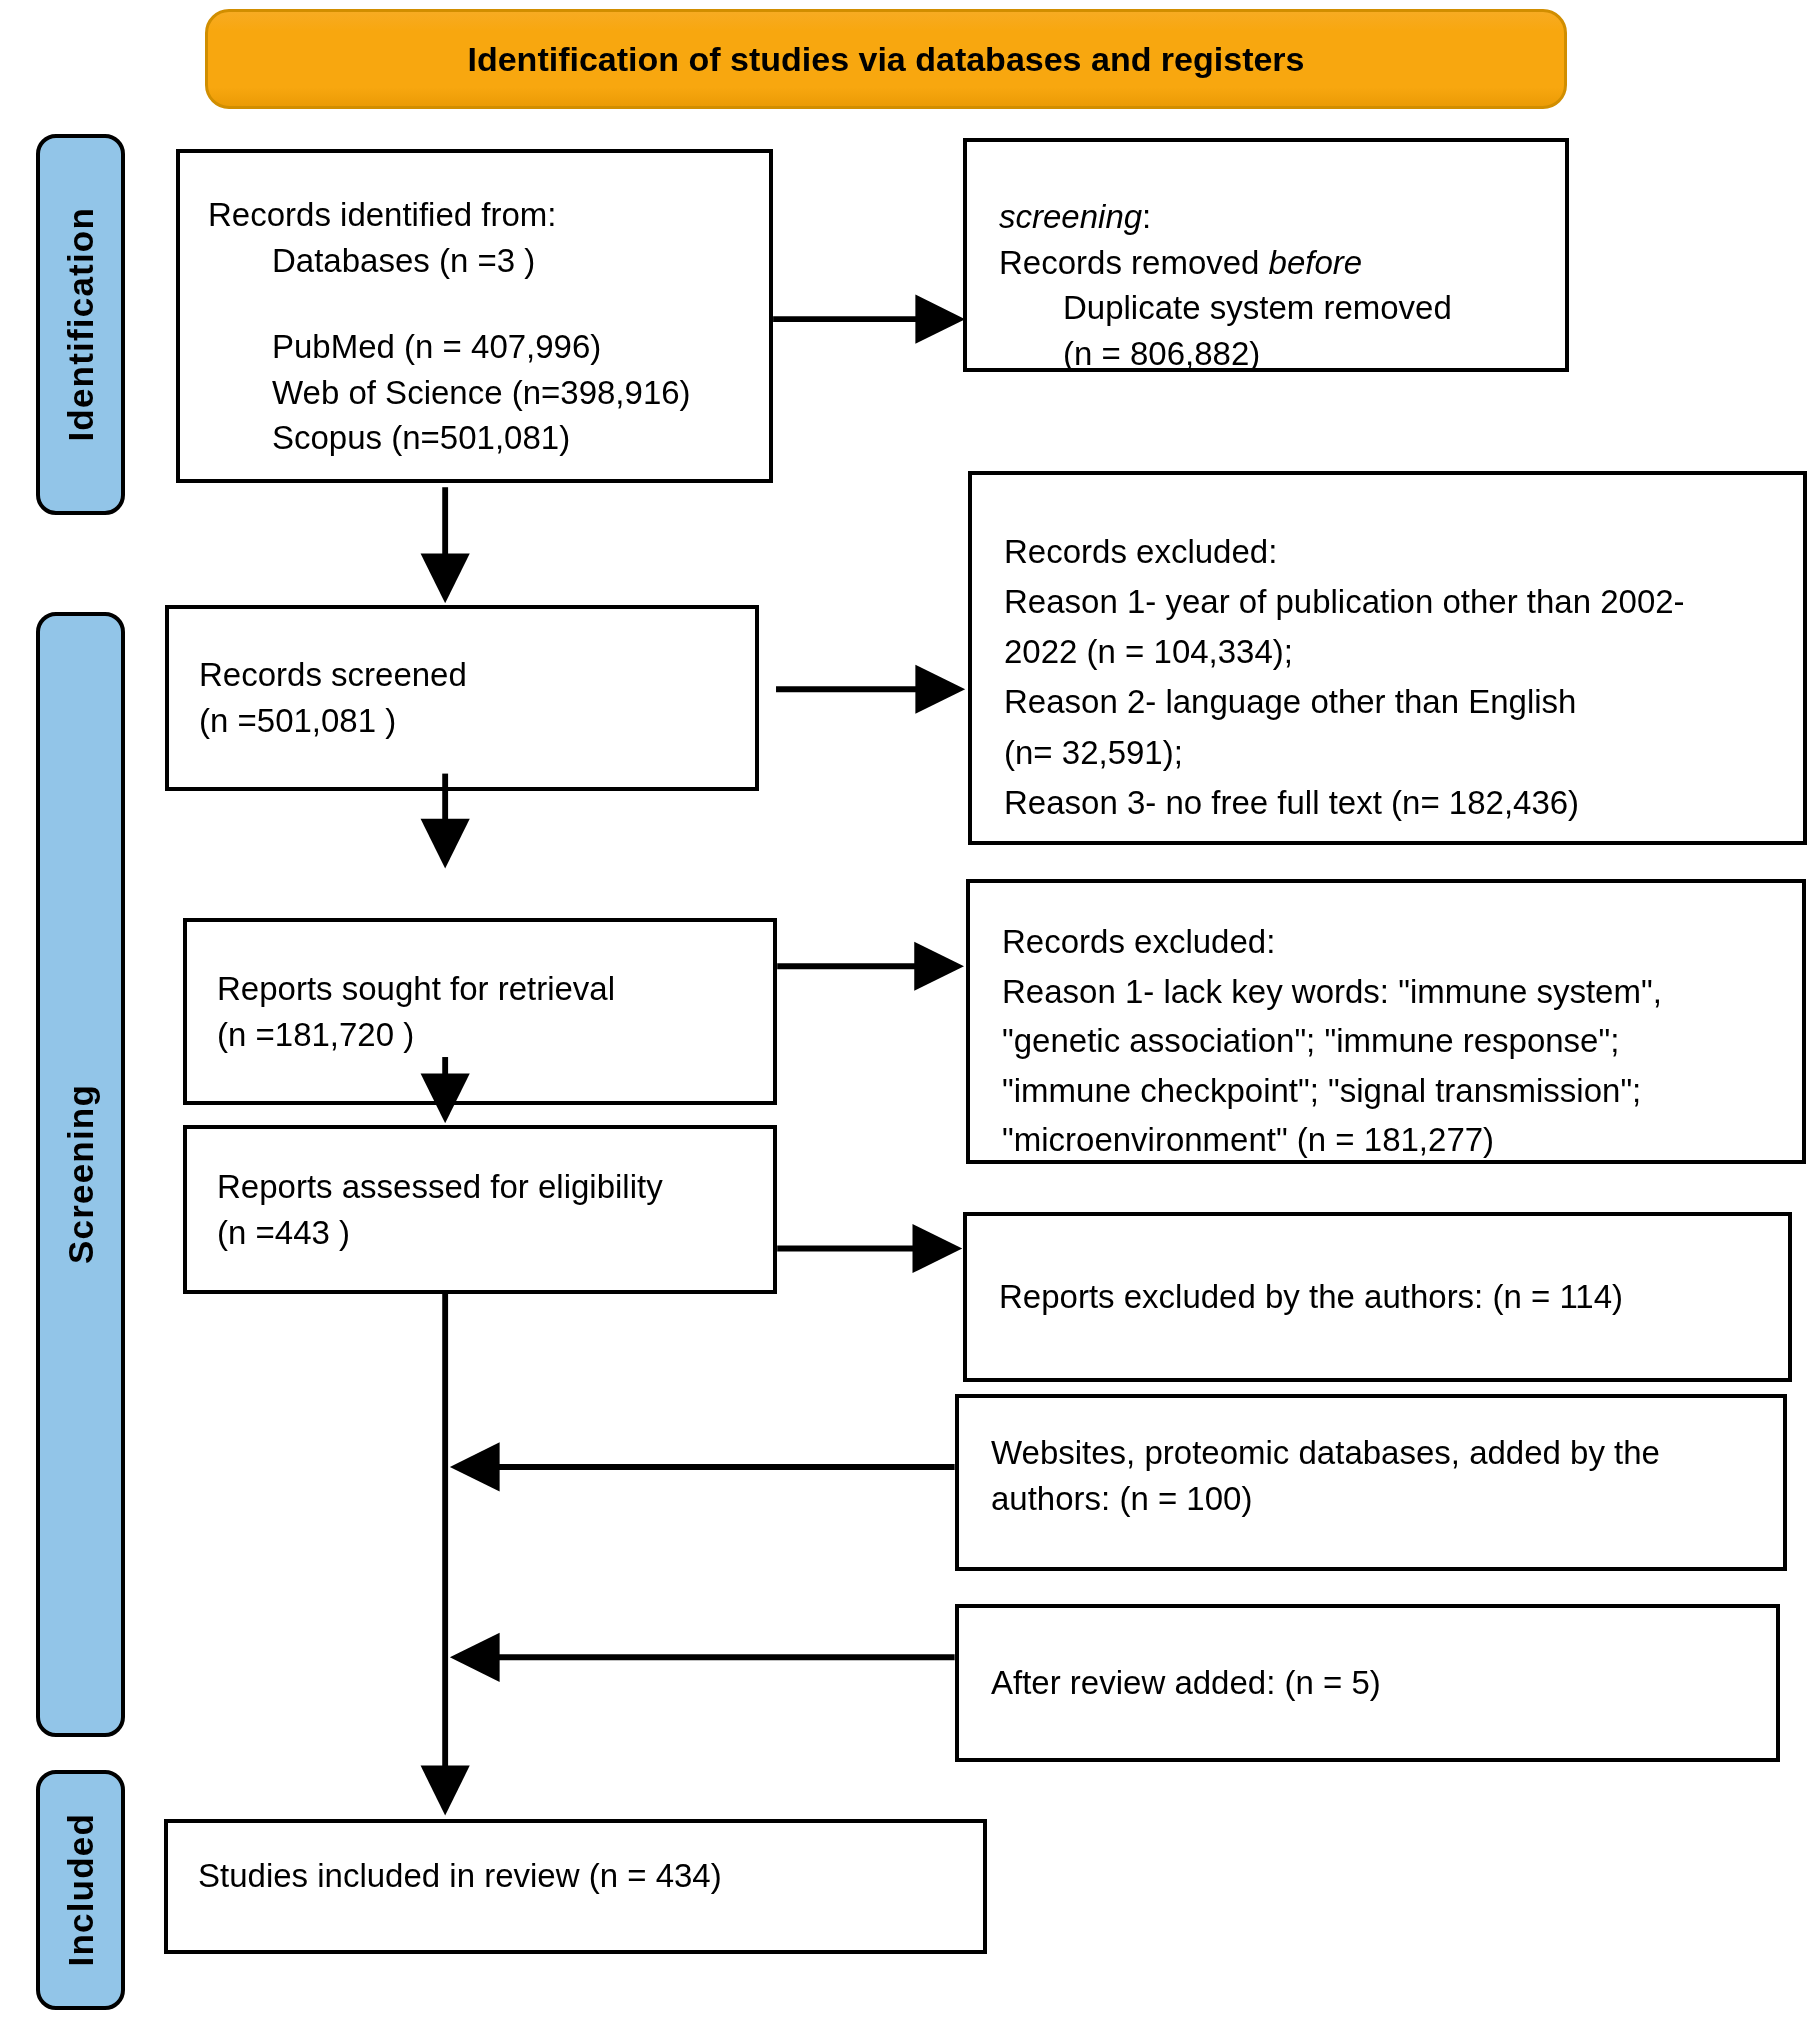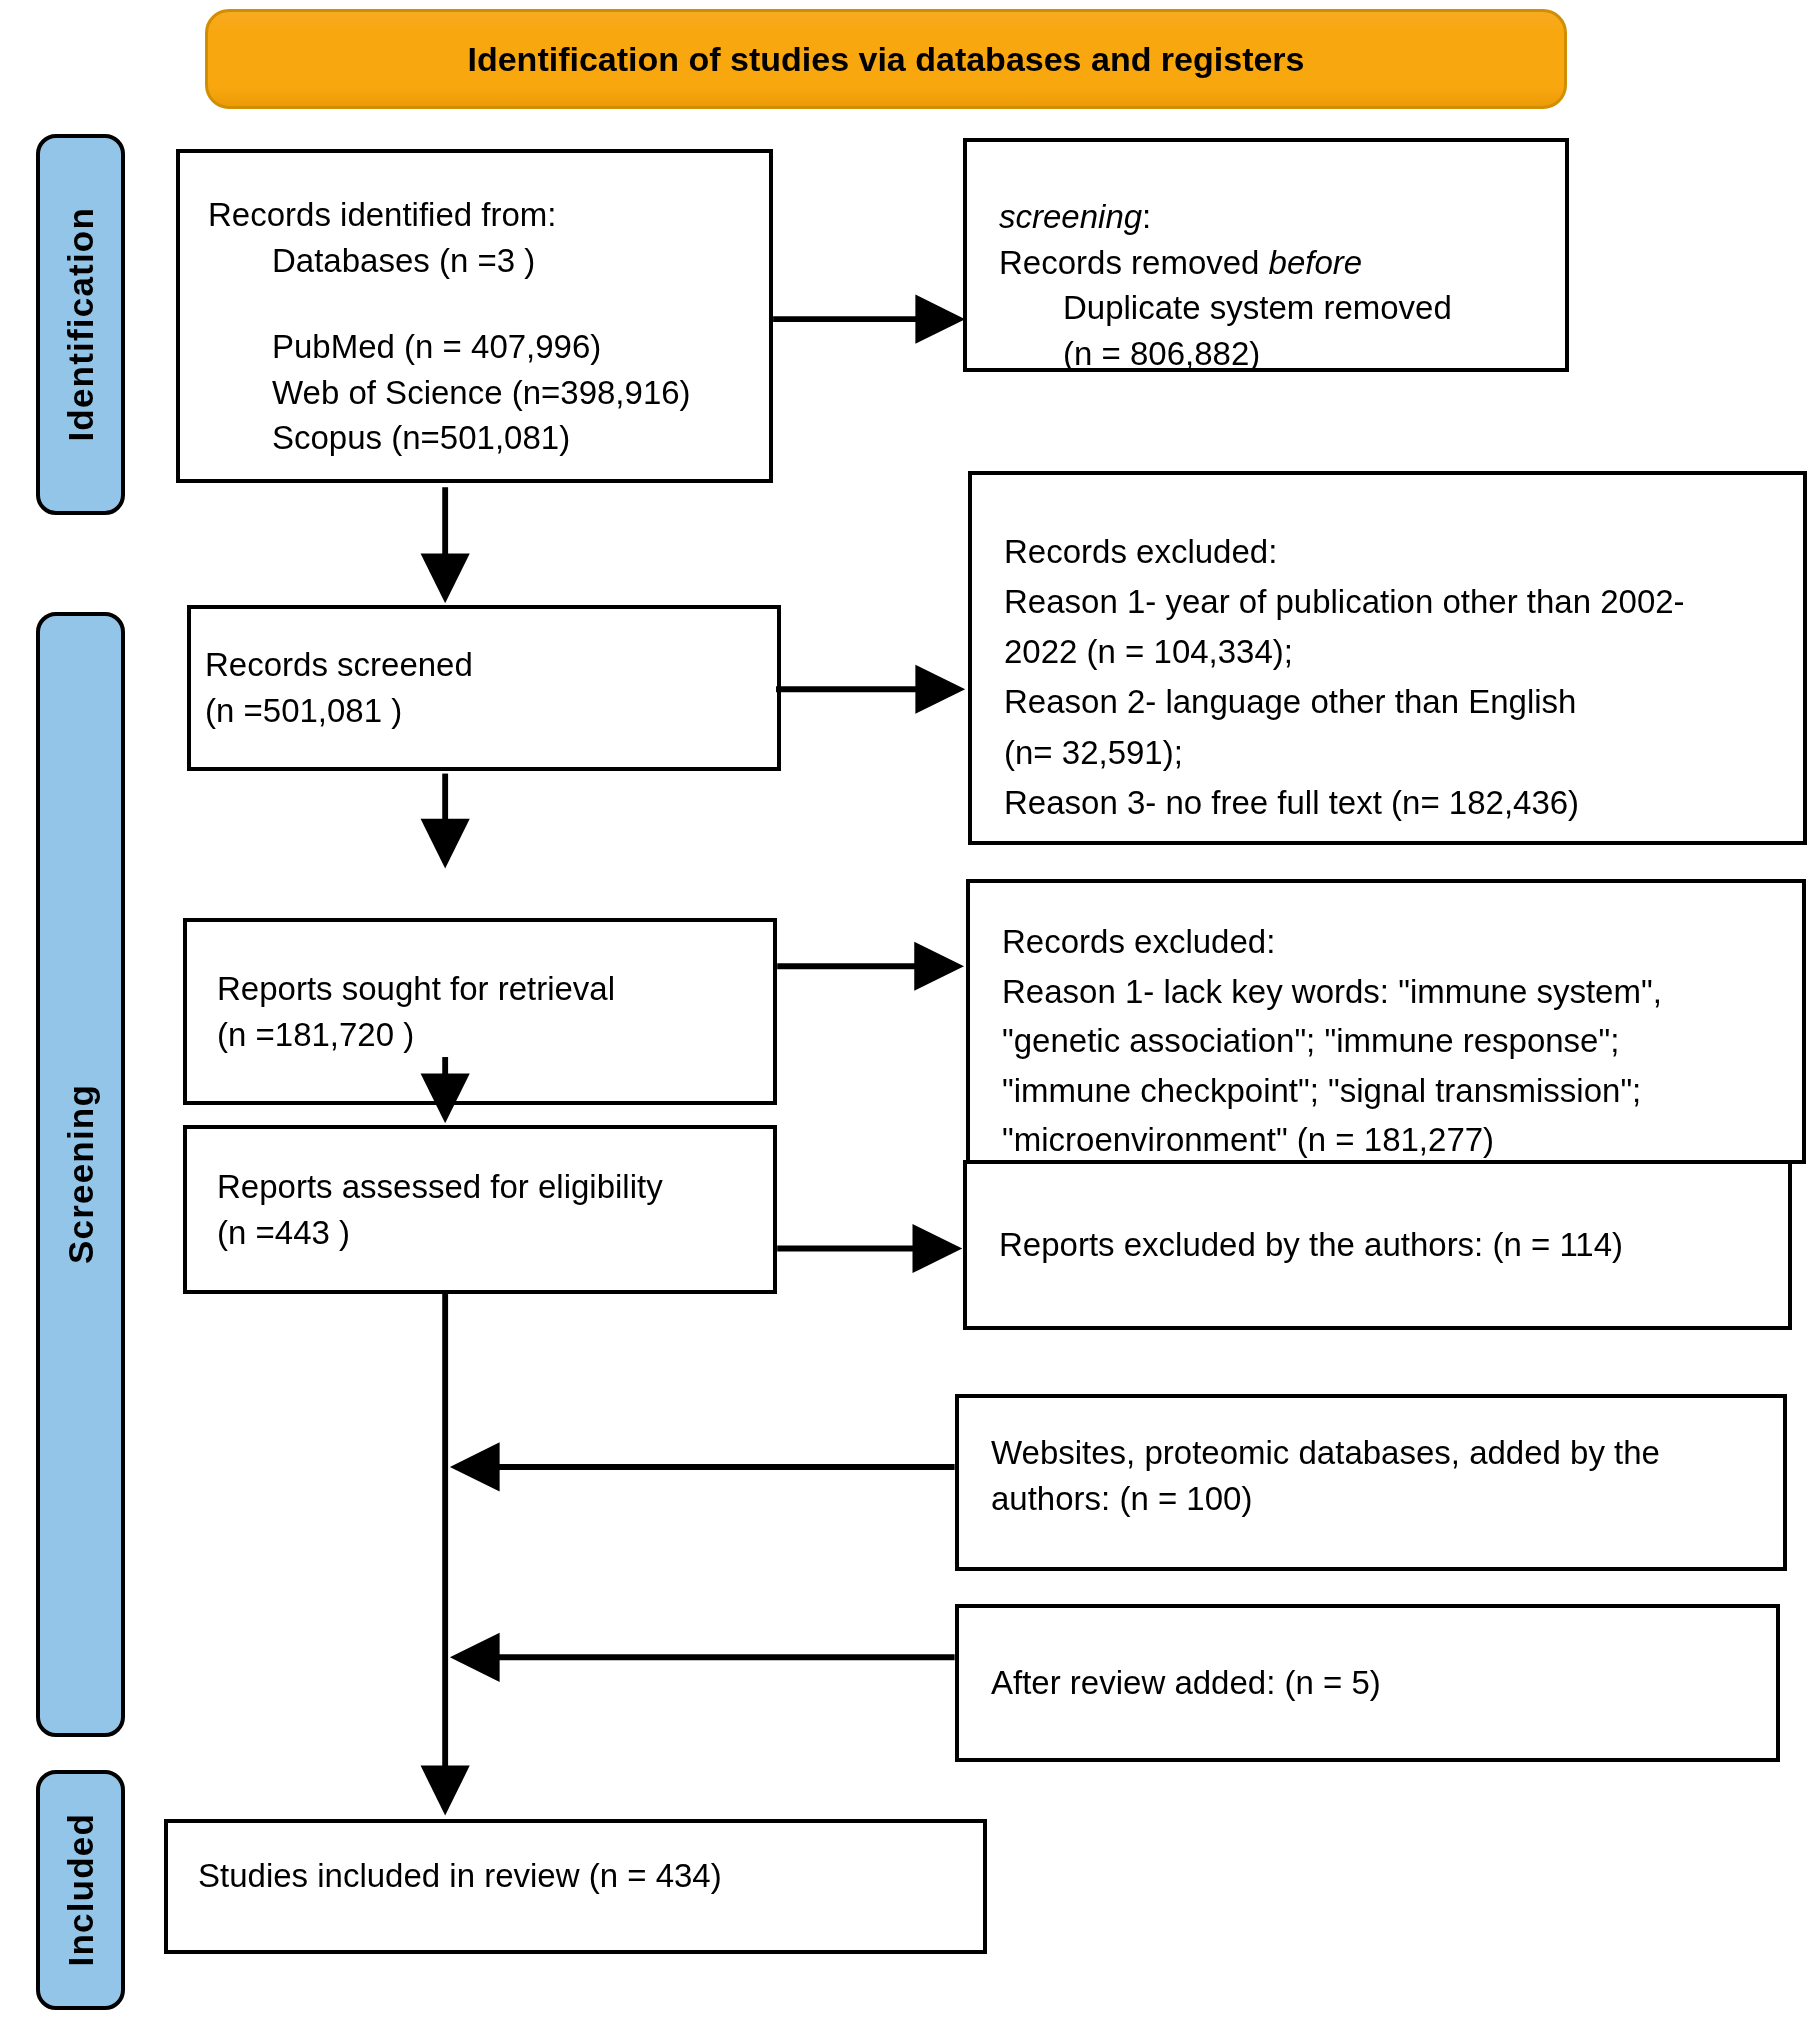--- a/index.html
+++ b/index.html
@@ -51,29 +51,29 @@
     font-size:33px;
     line-height:1.38;
   }
   .vcenter{display:flex; flex-direction:column; justify-content:center;}
   .line{min-height:1.38em; white-space:nowrap;}
   .wrapline{min-height:1.38em;}
   .indent{padding-left:64px;}
   .gap-above{margin-top:41px;}
   
   #box-records-identified{left:176px; top:149px; width:597px; height:334px; padding:39px 17.6px 0 28px;}
-  #box-records-screened{left:187px; top:605px; width:594px; height:166px; padding-left:14px;}
+  #box-records-screened{left:165px; top:605px; width:594px; height:186px; padding-left:30px;}
   #box-reports-sought{left:183px; top:870px; width:594px; height:187px; padding-left:30px;margin-top:48px;}
   #box-reports-assessed{left:183px; top:1125px; width:594px; height:169px; padding-left:30px;}
   #box-studies-included{left:164px; top:1819px; width:823px; height:135px; padding:30px 17.6px 0 30px;}
   
   #box-records-removed{left:963px; top:138px; width:606px; height:234px; padding:52px 17.6px 0 32px;}
   #box-records-excluded-screening{left:968px; top:471px; width:839px; height:374px; padding:52px 17.6px 0 32px; line-height:1.52;}
   #box-records-excluded-retrieval{left:966px; top:879px; width:840px; height:285px; padding:34px 17.6px 0 32px; line-height:1.5;}
-  #box-reports-excluded-authors{left:963px; top:1160px; width:829px; height:170px; padding-left:32px;}
+  #box-reports-excluded-authors{left:963px; top:1212px; width:829px; height:170px; padding-left:32px;}
   #box-websites-added{left:955px; top:1394px; width:832px; height:177px; padding:32px 17.6px 0 32px;}
   #box-after-review{left:955px; top:1596px; width:825px; height:158px; padding-left:32px;margin-top:8px;}
   
   #arrows{position:absolute; left:0; top:0; pointer-events:none;}
   #arrows line{stroke:#000; stroke-width:10;}
   #arrows polygon{fill:#000;}
 </style>
 </head>
 <body>
 

